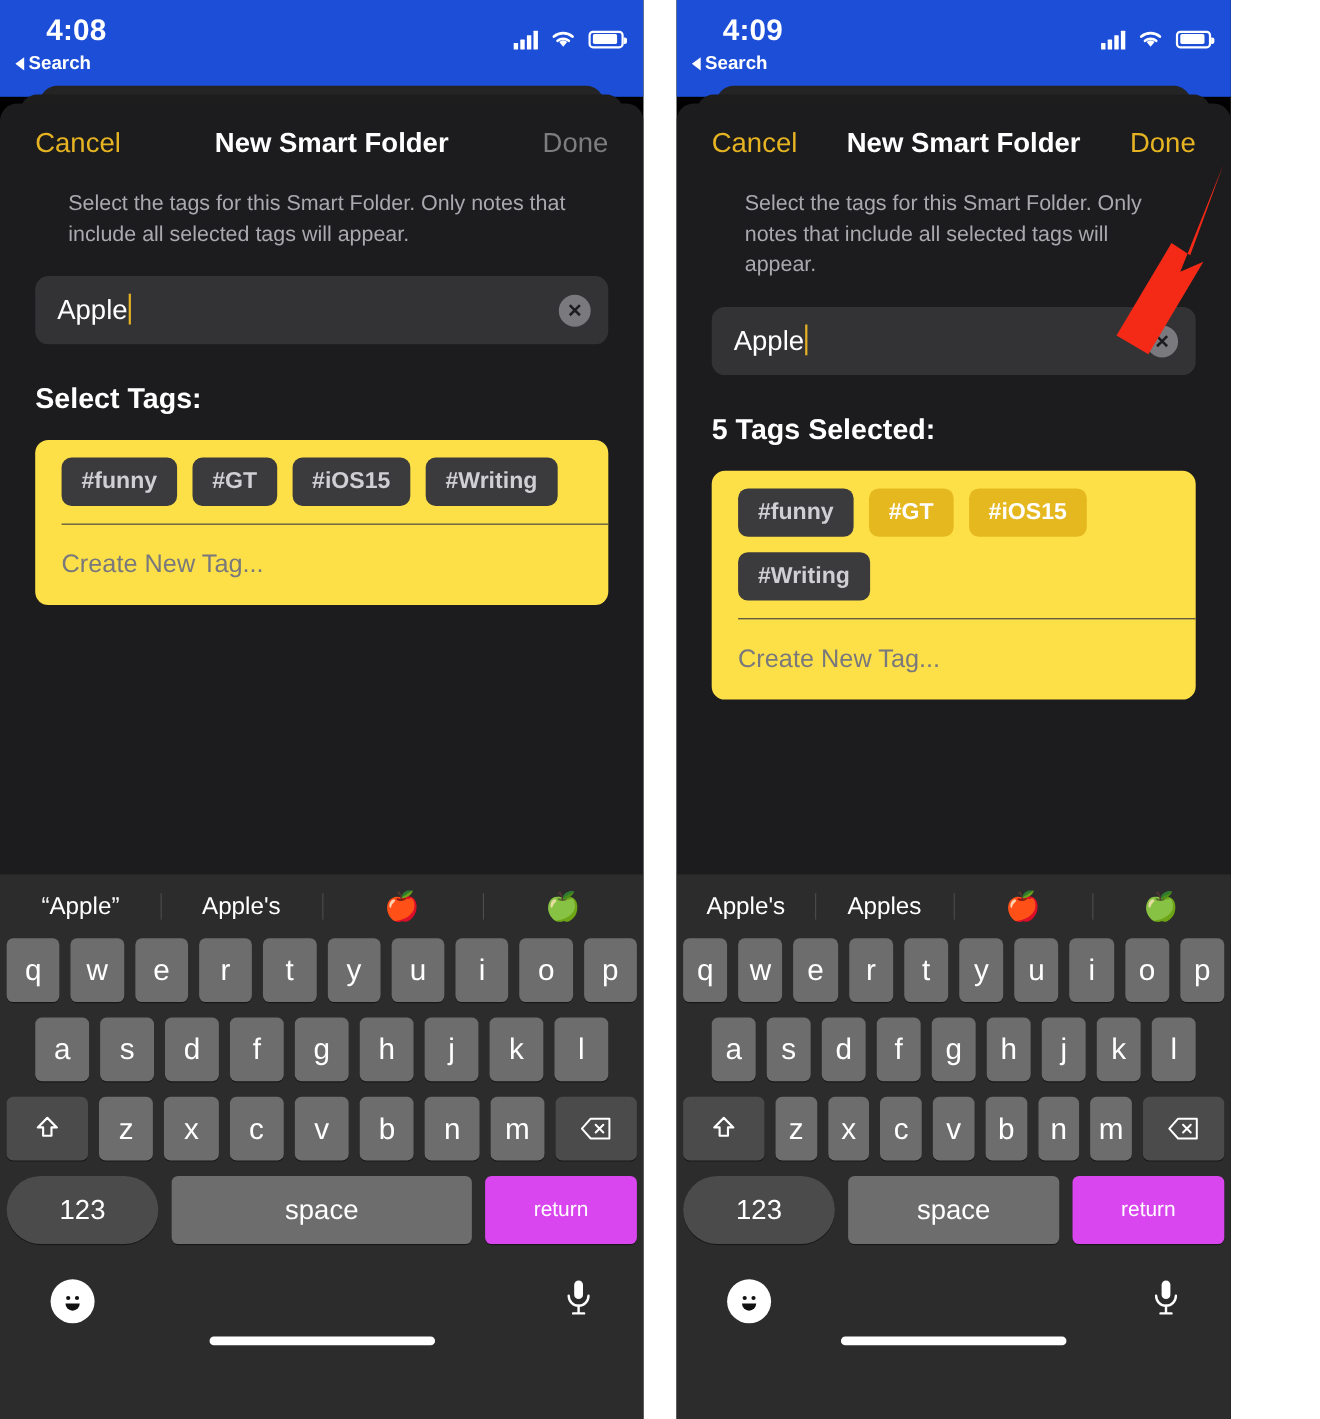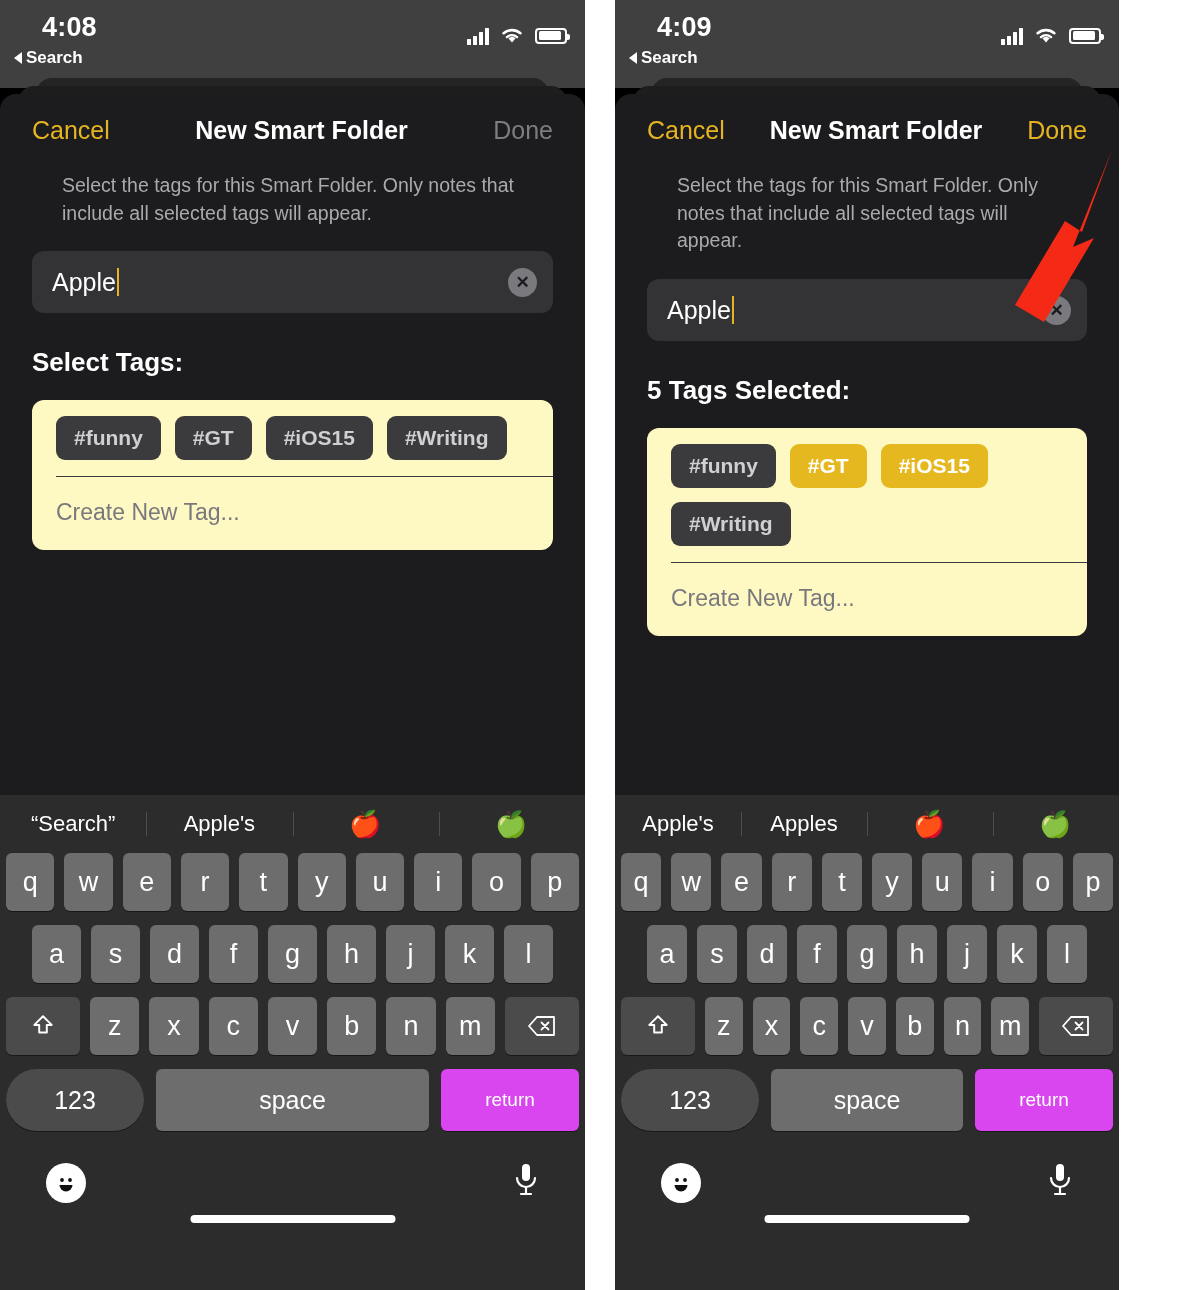--- a/index.html
+++ b/index.html
@@ -11,21 +11,21 @@
   .panel {
     position:absolute; top:0; height:1290px; width:585px;
     background:#000000; overflow:hidden;
   }
   .panel.left  { left:0; }
   .panel.right { left:615px; width:504px; }
 
   
   .statusbar {
     position:absolute; top:0; left:0; right:0; height:88px;
-    background:#404040; z-index:5;
+    background:#1d4ed8; z-index:5;
   }
   .st-time {
     position:absolute; left:42px; top:12px;
     color:#fff; font-size:27px; font-weight:bold; letter-spacing:.2px;
   }
   .st-back {
     position:absolute; left:14px; top:48px;
     color:#fff; font-size:17px; font-weight:bold;
     display:flex; align-items:center; gap:4px;
   }
@@ -102,21 +102,21 @@
     color:#1c1c1e; font-size:17px; line-height:1; font-weight:bold;
   }
 
   
   .sect-title {
     margin:34px 0 0 32px; color:#fff; font-size:26px; font-weight:bold;
   }
 
   
   .tagbox {
-    margin:22px 32px 0 32px; background:#fef9c3; border-radius:12px;
+    margin:22px 32px 0 32px; background:#fde047; border-radius:12px;
     overflow:hidden;
   }
   .tagrow {
     display:flex; align-items:center; gap:14px;
     padding:16px 0 16px 24px; flex-wrap:wrap;
   }
   .chip {
     height:44px; display:flex; align-items:center; padding:0 18px;
     border-radius:9px; font-size:21px; font-weight:bold;
     background:#3b3b3d; color:#cfcfd4;
@@ -231,21 +231,21 @@
           <div class="chip">#GT</div>
           <div class="chip">#iOS15</div>
           <div class="chip">#Writing</div>
         </div>
         <div class="divider"></div>
         <div class="createnew">Create New Tag...</div>
       </div>
 
       <div class="keyboard">
         <div class="suggest">
-          <div class="sug">“Search”</div>
+          <div class="sug">“Apple”</div>
           <div class="sug">Apple's</div>
           <div class="sug emoji">🍎</div>
           <div class="sug emoji">🍏</div>
         </div>
         <div class="krow r1">
           <div class="key">q</div>
           <div class="key">w</div>
           <div class="key">e</div>
           <div class="key">r</div>
           <div class="key">t</div>

